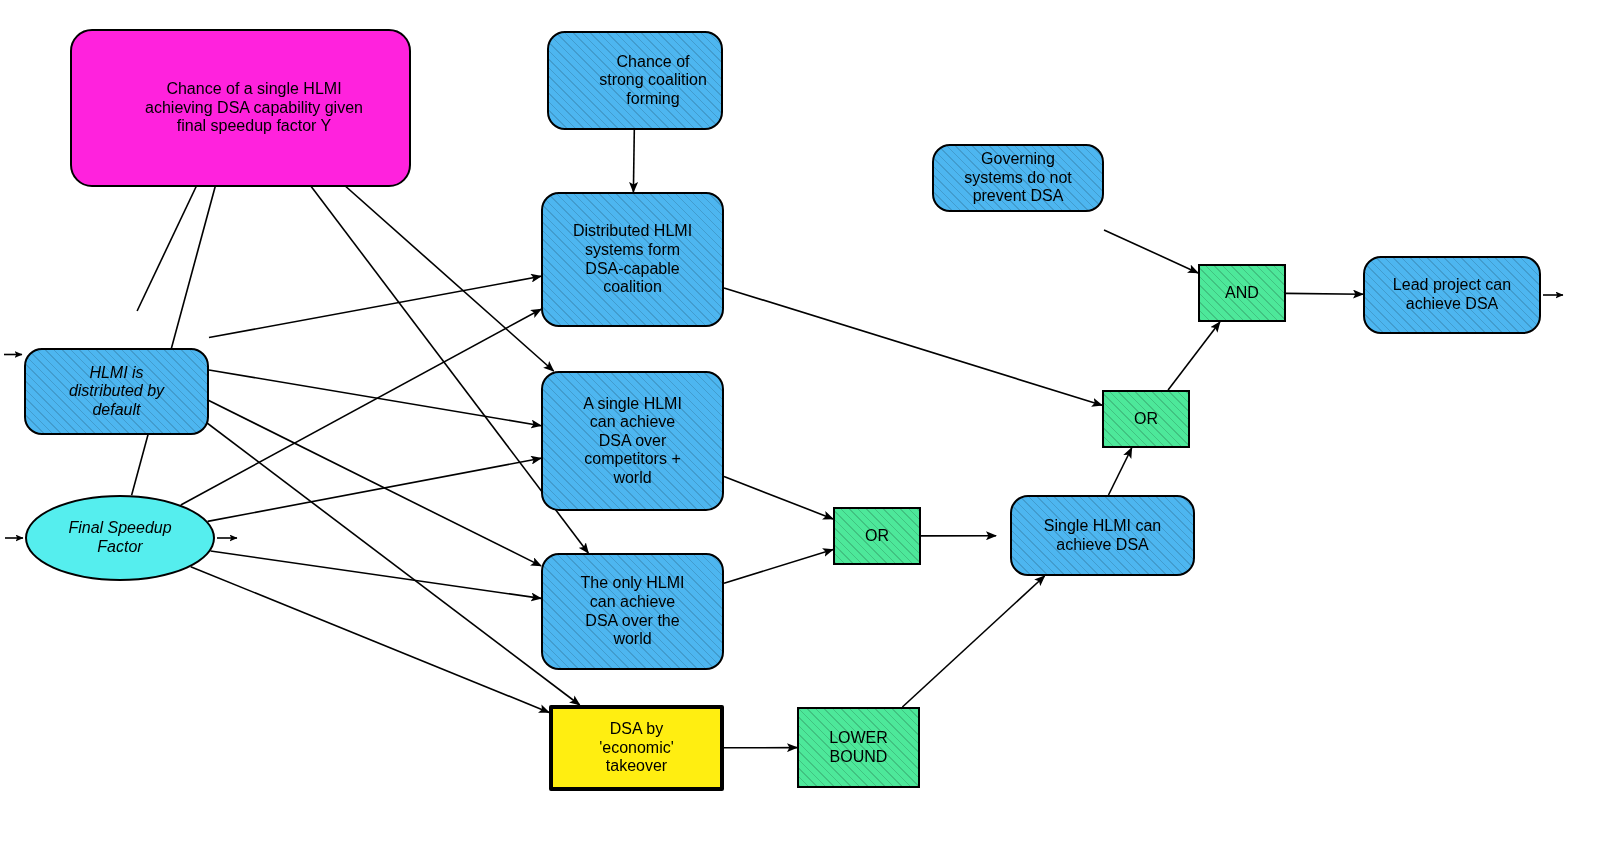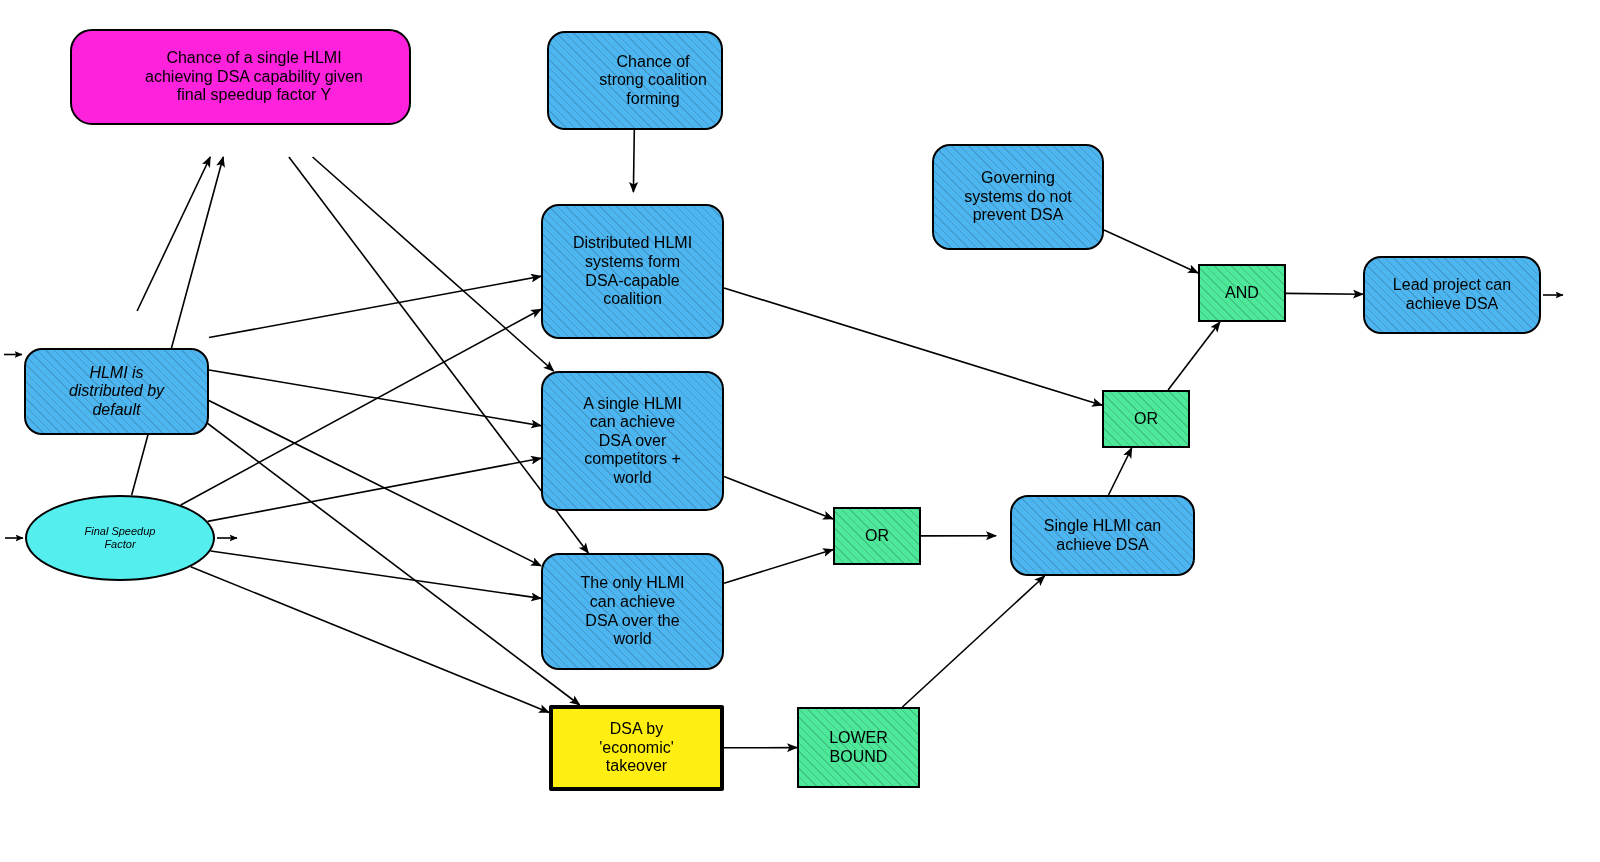--- a/index.html
+++ b/index.html
@@ -61,21 +61,21 @@
   .n-yellow {
     background-color: #ffee11;
     border: 4px solid #000000;
     border-radius: 2px;
     font-size: 16px;
   }
   .n-cyan {
     background-color: #55eeee;
     border: 2px solid #000000;
     border-radius: 50%;
-    font-size: 11px;
+    font-size: 16px;
     font-style: italic;
   }
   .n-green {
     background-color: #4de89a;
     background-image: repeating-linear-gradient(45deg,
         rgba(0,0,0,0.16) 0px, rgba(0,0,0,0.16) 1px,
         rgba(0,0,0,0) 1px, rgba(0,0,0,0) 6px);
     border: 2px solid #000000;
     border-radius: 0;
     font-size: 16px;
@@ -123,36 +123,36 @@
       </g>
     <g id="stub-paths" stroke="#000000" stroke-width="1.6" fill="none">
         <line x1="4" y1="354.5" x2="22" y2="354.5" marker-end="url(#arrowsm)"></line>
         <line x1="5" y1="538" x2="23" y2="538" marker-end="url(#arrowsm)"></line>
         <line x1="217" y1="538" x2="237" y2="538" marker-end="url(#arrowsm)"></line>
         <line x1="1543" y1="295" x2="1563" y2="295" marker-end="url(#arrowsm)"></line>
       </g>
   </svg>
 
   <div id="nodes-root">
-      <div class="node n-pink" style="left: 70px; top: 29px; width: 341px; height: 96px; padding-left: 27px;">
+      <div class="node n-pink" style="left: 70px; top: 29px; width: 341px; height: 158px; padding-left: 27px;">
         <span class="label">Chance of a single HLMI
 achieving DSA capability given
 final speedup factor Y</span>
       </div>
       <div class="node n-blue" style="left: 547px; top: 31px; width: 176px; height: 99px; padding-left: 36px;">
         <span class="label">Chance of
 strong coalition
 forming</span>
       </div>
-      <div class="node n-blue" style="left: 932px; top: 144px; width: 172px; height: 106px;">
+      <div class="node n-blue" style="left: 932px; top: 144px; width: 172px; height: 68px;">
         <span class="label">Governing
 systems do not
 prevent DSA</span>
       </div>
-      <div class="node n-blue" style="left: 541px; top: 192px; width: 183px; height: 135px; margin-top: 12px;">
+      <div class="node n-blue" style="left: 541px; top: 192px; width: 183px; height: 135px;">
         <span class="label">Distributed HLMI
 systems form
 DSA-capable
 coalition</span>
       </div>
       <div class="node n-blue italic-text" style="left: 24px; top: 311px; width: 185px; height: 87px;">
         <span class="label">HLMI is
 distributed by
 default</span>
       </div>

